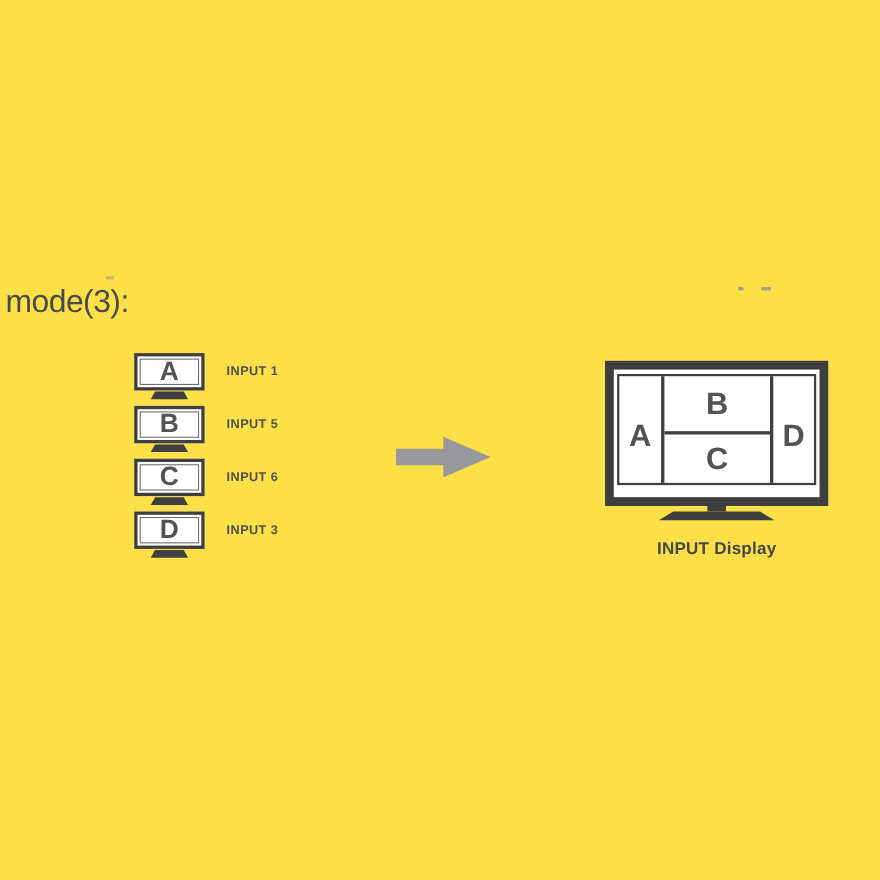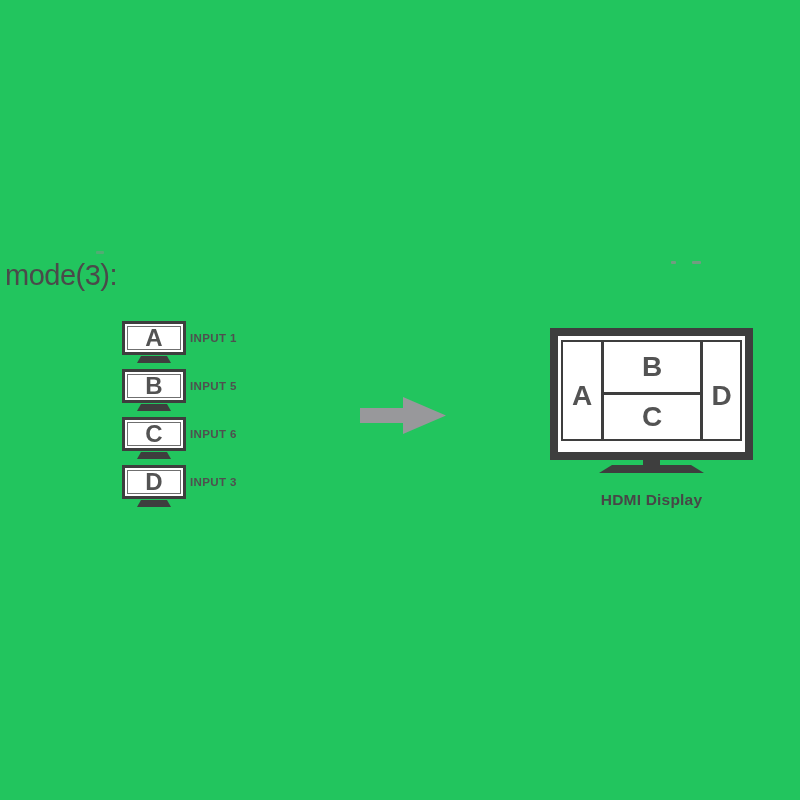--- a/index.html
+++ b/index.html
@@ -1,17 +1,17 @@
 <!DOCTYPE html>
 <html><head>
 <meta charset="utf-8">
 <style>
   html,body{margin:0;padding:0;background:#fff;}
   #canvas{
-    position:relative;width:800px;height:800px;background:#22c55e;overflow:hidden;
+    position:relative;width:800px;height:800px;background:#fde047;overflow:hidden;
     font-family:"Liberation Sans","DejaVu Sans",sans-serif;
   }
   
   .mode-title{
     position:absolute;left:5px;top:261px;
     font-size:29px;letter-spacing:-0.5px;color:#4a4a4a;line-height:1;
   }
   
   .artifact{position:absolute;background:#8d8d8d;border-radius:1px;opacity:.75;}
   .a1{left:96px;top:251px;width:8px;height:3px;opacity:.45;}
@@ -28,21 +28,21 @@
     width:100%;height:100%;box-sizing:border-box;border:1px solid #6f6f6f;
     display:flex;align-items:center;justify-content:center;overflow:hidden;
   }
   .mini-letter{font-size:24px;font-weight:bold;color:#535353;line-height:1;}
   .mini-stand{
     position:absolute;left:15px;top:35px;width:26px;height:0;
     border-left:4px solid transparent;border-right:4px solid transparent;
     border-bottom:7px solid #3e3e3e;
   }
   .input-label{
-    position:absolute;left:68px;top:17px;transform:translateY(-50%);
+    position:absolute;left:84px;top:17px;transform:translateY(-50%);
     font-size:11.5px;font-weight:bold;letter-spacing:.4px;color:#4f4f4f;white-space:nowrap;
   }
   
   .arrow-svg{position:absolute;left:355px;top:392px;}
   
   .tv{position:absolute;left:550px;top:328px;width:203px;height:185px;}
   .tv-frame{
     position:relative;width:203px;height:132px;box-sizing:border-box;
     border:8px solid #3e3e3e;background:#fff;
   }
@@ -142,16 +142,16 @@
             <span class="tv-letter">C</span>
           </div>
         </div>
         <div class="tv-cell cell-d">
           <span class="tv-letter">D</span>
         </div>
       </div>
     </div>
     <div class="tv-neck"></div>
     <div class="tv-base"></div>
-    <div class="tv-caption">HDMI Display</div>
+    <div class="tv-caption">INPUT Display</div>
   </div>
 
 </div>
 
 </body></html>

